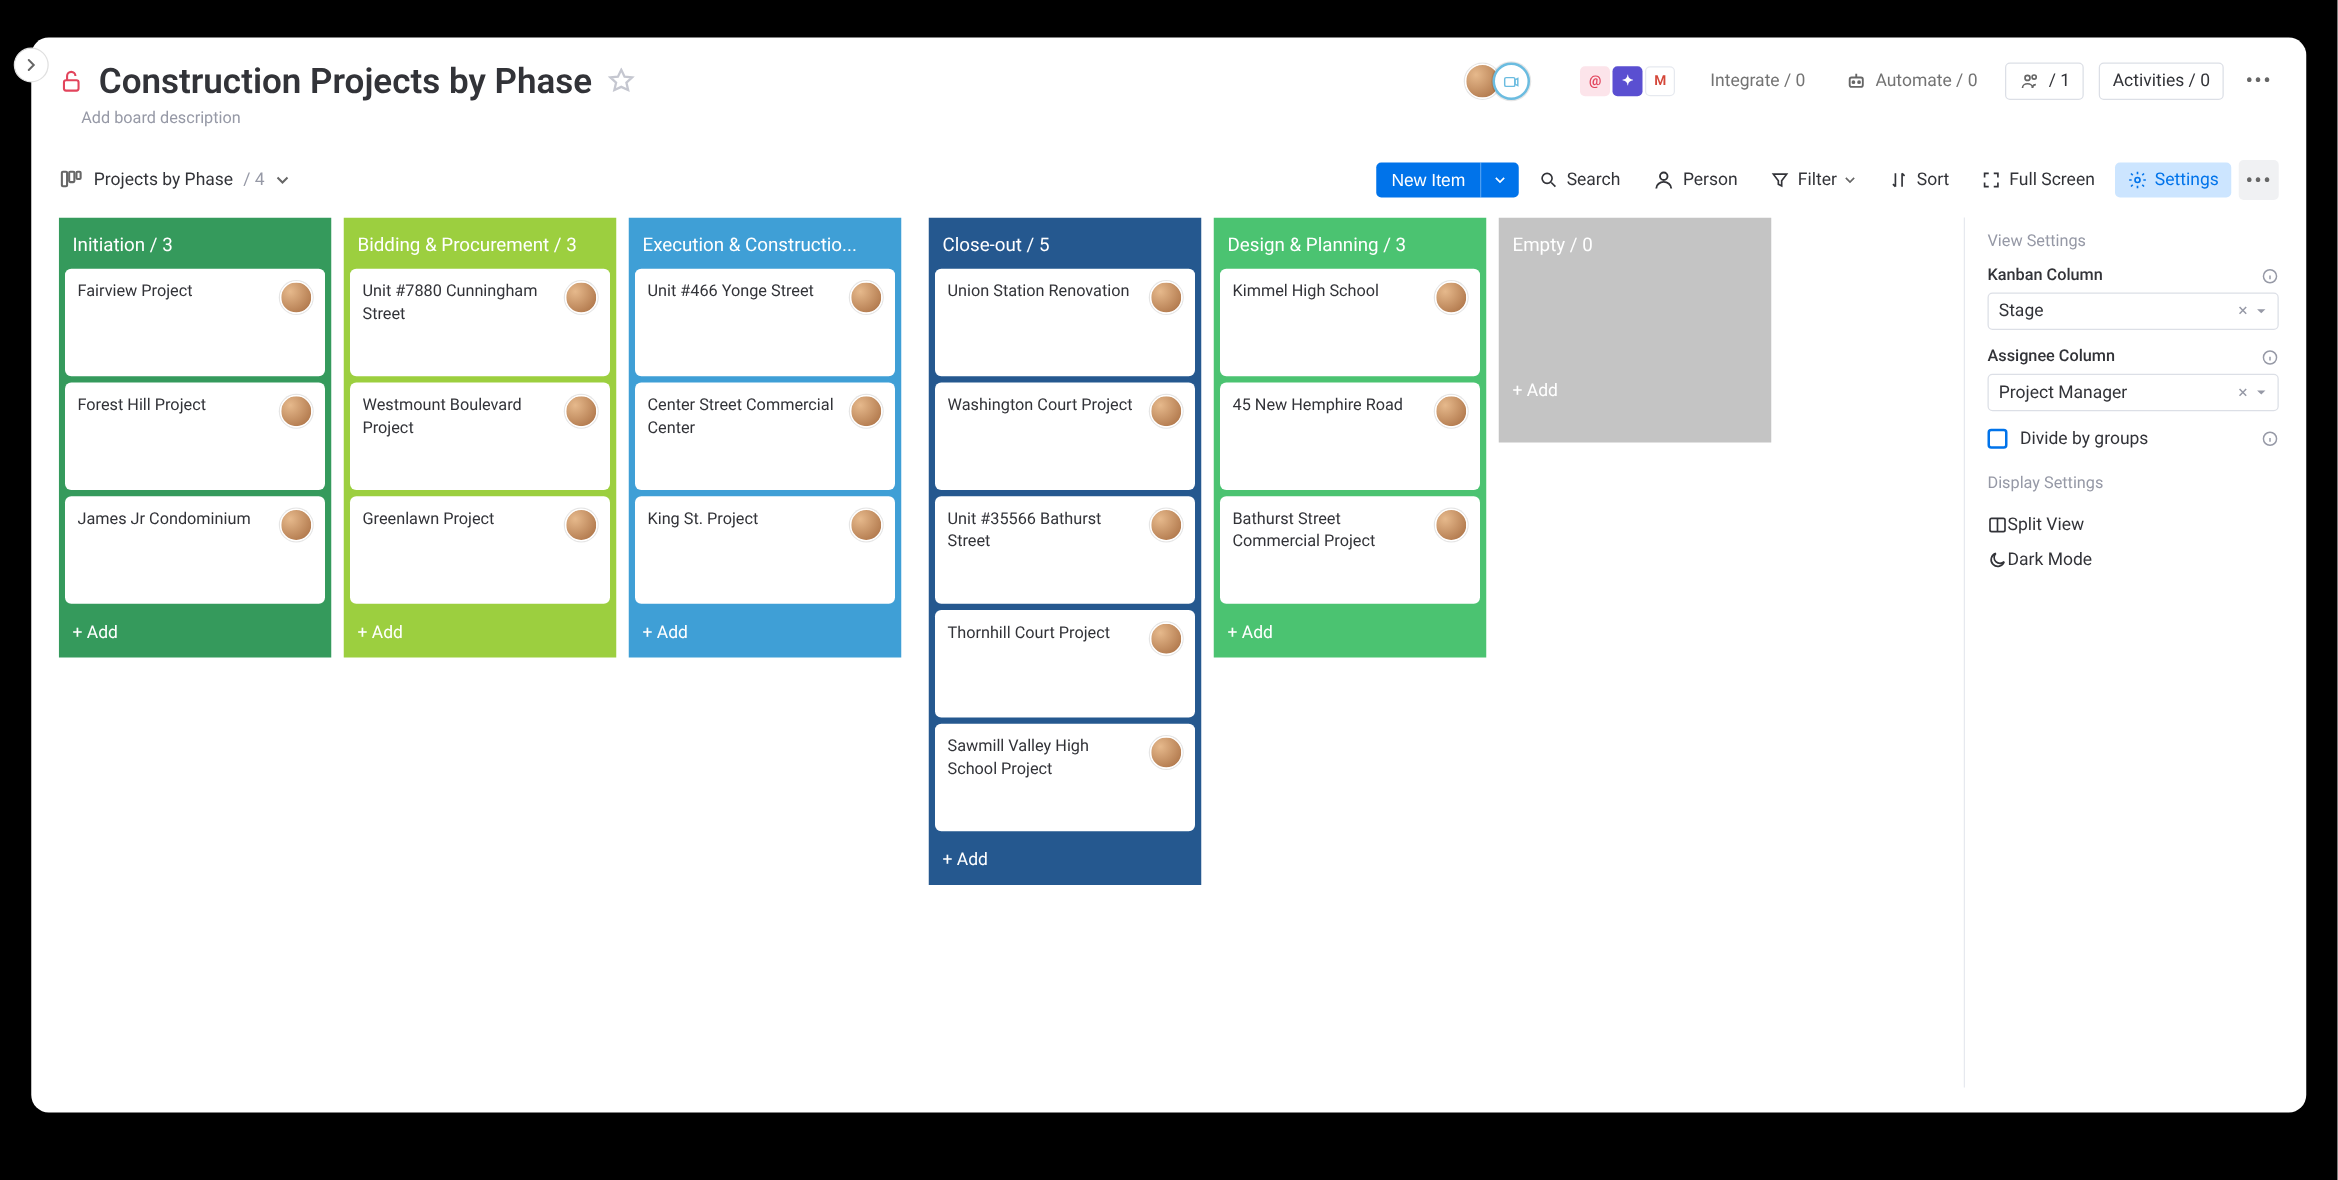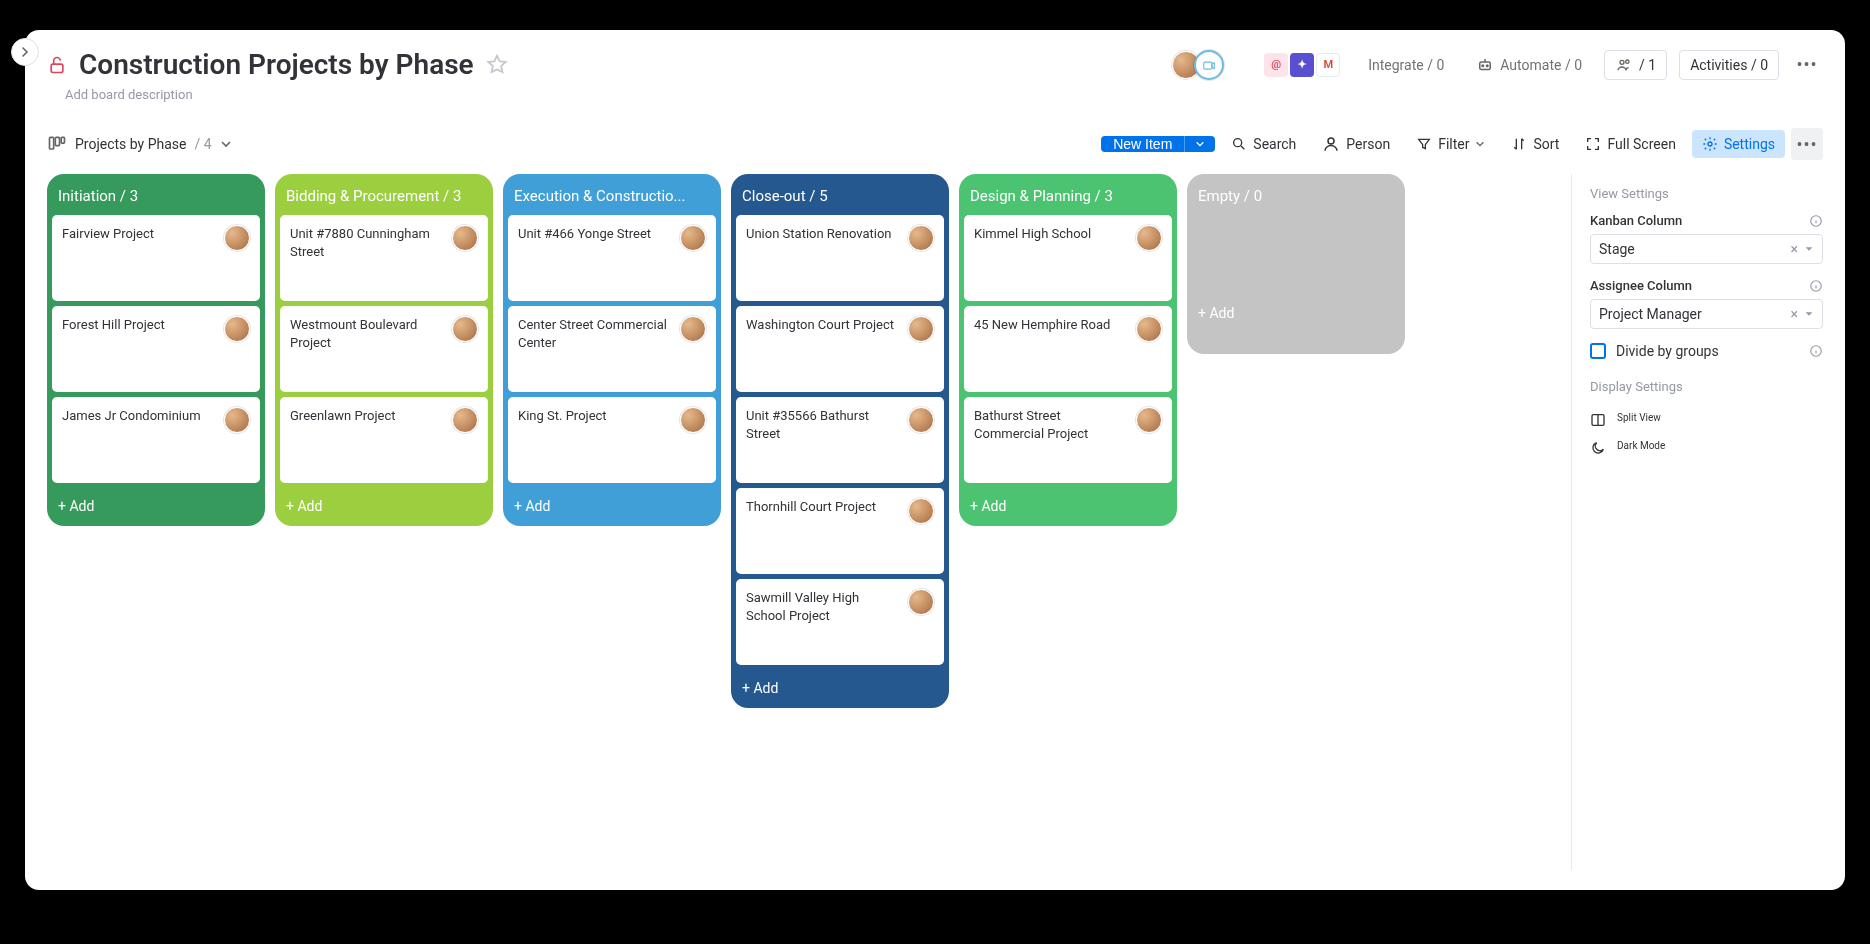--- a/index.html
+++ b/index.html
@@ -107,21 +107,21 @@
   .viewbar-left{
     display:flex;align-items:center;gap:8px;font-size:14px;color:#323338;
   }
   .viewbar-spacer{flex:1;}
   
   .toolbar{display:flex;align-items:center;gap:6px;}
   .btn-primary{
     background:#0073ea;color:#fff;border:none;border-radius:4px;
     display:flex;align-items:center;
     font-size:14px;font-weight:500;cursor:pointer;
-    height:16px;
+    height:28px;
   }
   .btn-primary .main{padding:0 12px;height:100%;display:flex;align-items:center;}
   .btn-primary .caret{padding:0 10px;border-left:1px solid rgba(255,255,255,0.3);height:100%;display:flex;align-items:center;}
   .tool-item{
     display:flex;align-items:center;gap:6px;
     font-size:14px;color:#323338;
     padding:6px 10px;border-radius:4px;cursor:pointer;
   }
   .tool-item.active{background:#cce5ff;color:#0073ea;}
   .tool-item svg{flex-shrink:0;}
@@ -141,25 +141,25 @@
   .sp-label-row{display:flex;align-items:center;justify-content:space-between;margin-bottom:6px;font-size:13px;font-weight:500;}
   .sp-select{
     width:100%;border:1px solid #dcdfe6;border-radius:4px;padding:6px 8px;
     display:flex;align-items:center;justify-content:space-between;margin-bottom:14px;
     font-size:14px;cursor:pointer;
   }
   .sp-select .right{color:#9699a6;display:flex;align-items:center;gap:6px;}
   .sp-checkbox-row{display:flex;align-items:center;justify-content:space-between;margin-bottom:20px;}
   .sp-checkbox{display:flex;gap:10px;font-size:14px;}
   .sp-checkbox .box{width:16px;height:16px;border:2px solid #0073ea;border-radius:3px;}
-  .sp-option{display:flex;gap:11px;font-size:10px;padding:6px 0;cursor:pointer;}
+  .sp-option{display:flex;gap:0;font-size:14px;padding:6px 0;cursor:pointer;}
   .info-icon{color:#9699a6;}
   
   .kcol{
-    width:218px;flex-shrink:0;border-radius:17px;padding:5px 5px 0 5px;
+    width:218px;flex-shrink:0;border-radius:0;padding:5px 5px 0 5px;
     display:flex;flex-direction:column;
   }
   .kcol-header{
     color:#fff;font-size:15px;font-weight:400;padding:8px 6px 10px 6px;
   }
   .kcard{
     background:#fff;border-radius:5px;padding:10px;margin-bottom:5px;
     min-height:86px;
     display:flex;justify-content:space-between;align-items:flex-start;gap:8px;
     cursor:pointer;
@@ -168,21 +168,21 @@
   .kcol-add{
     color:#fff;font-size:14px;padding:10px 6px 12px 6px;cursor:pointer;
   }
   .kcol.empty{background:#c4c4c4;min-height:180px;color:#fff;}
   .kcol.empty .kcol-header{color:#fff;}
   .kcol.empty .kcol-add{color:#fff;padding-top:90px;}
   
   .c-green-dark{background:#359a5c;}
   .c-green-lime{background:#9ccf3f;}
   .c-blue-mid{background:#3f9fd6;}
-  .c-blue-dark{background:#25588f;}
+  .c-blue-dark{background:#25588f;margin-left:12px;}
   .c-green-mint{background:#4bc371;}
   
   svg{display:block;}
 </style>
 </head>
 <body>
 
 <div class="app-shell">
   <div class="collapse-btn">
     <svg width="10" height="10" viewBox="0 0 10 10">

